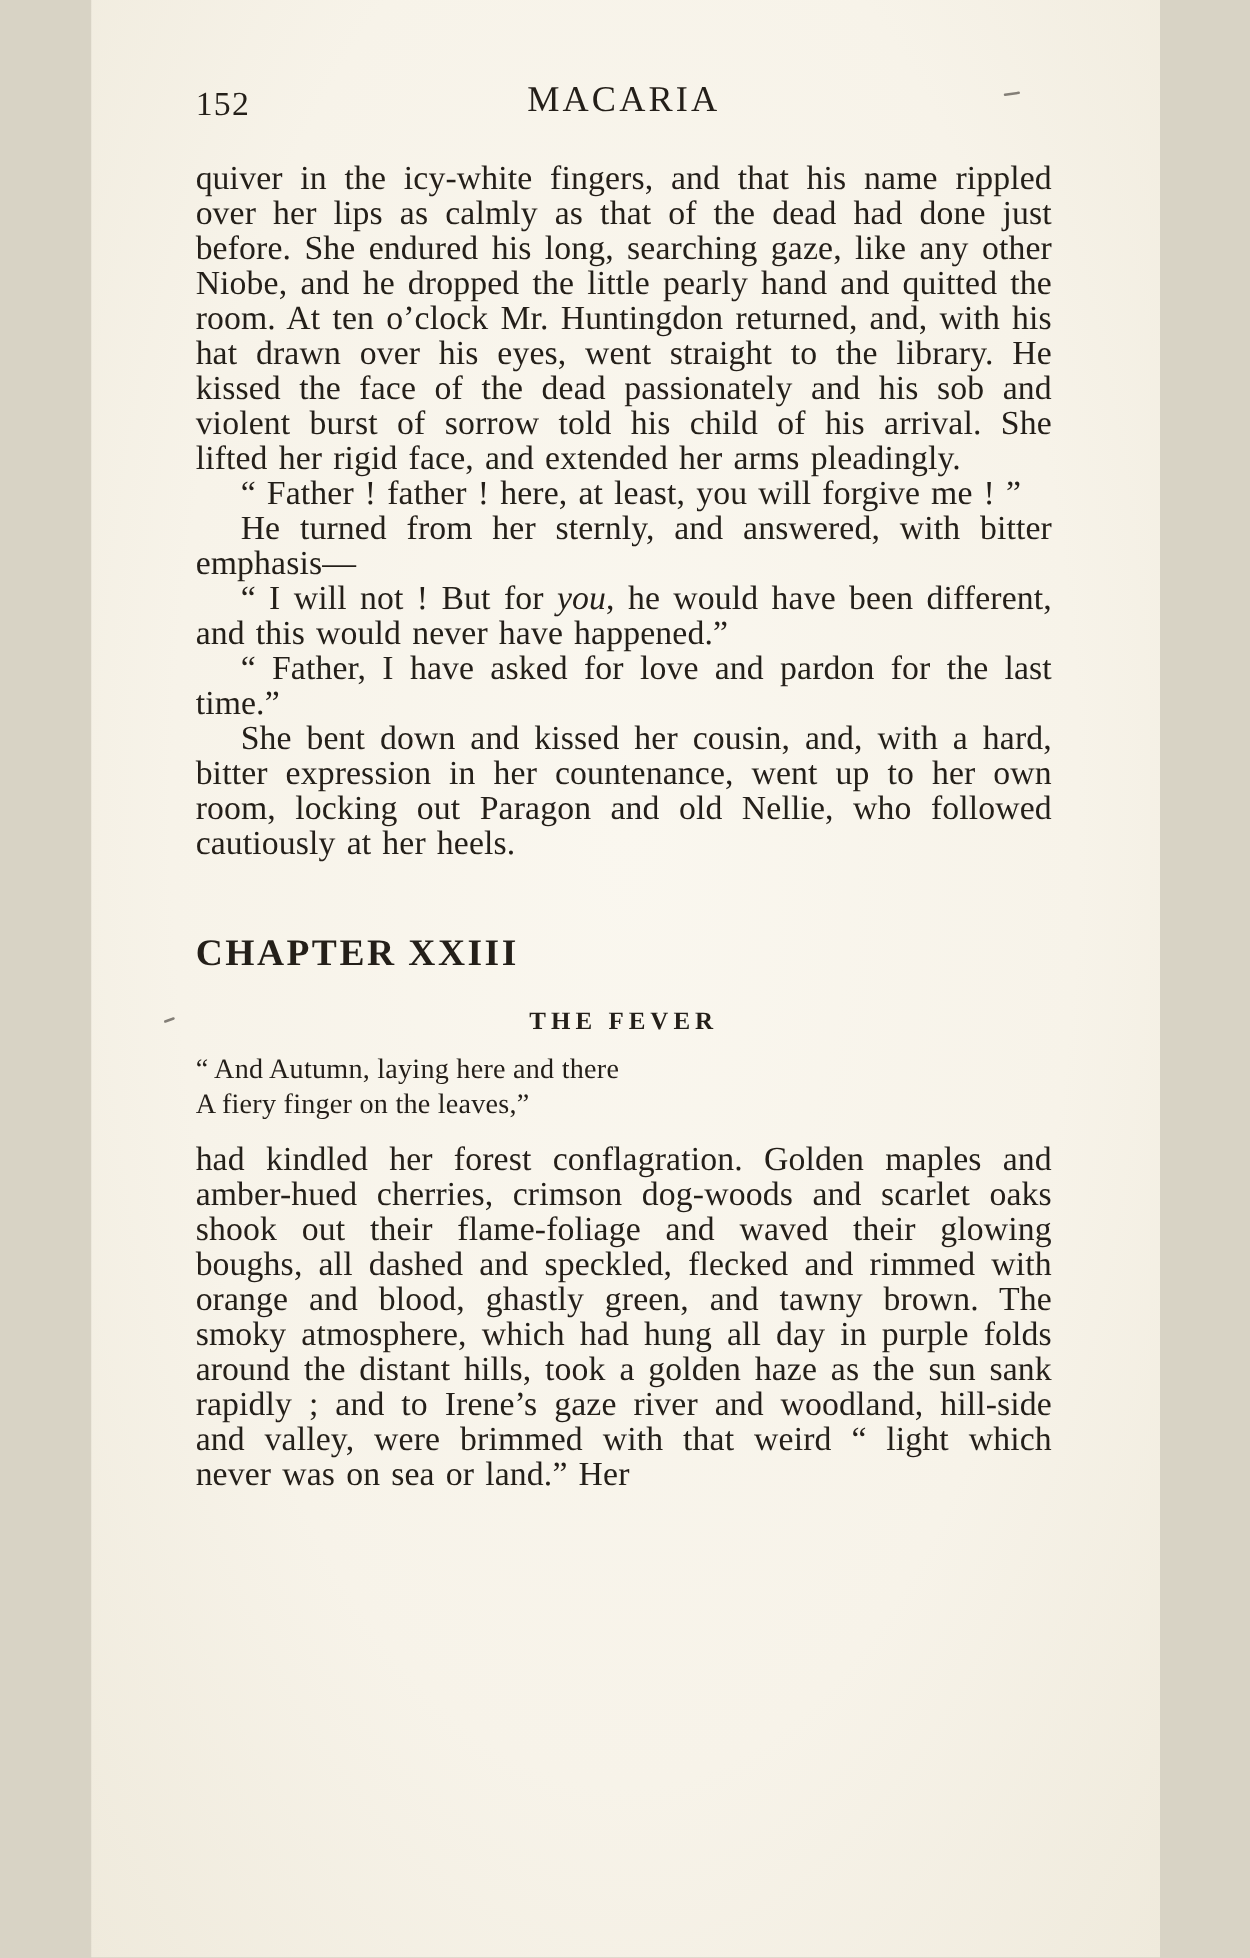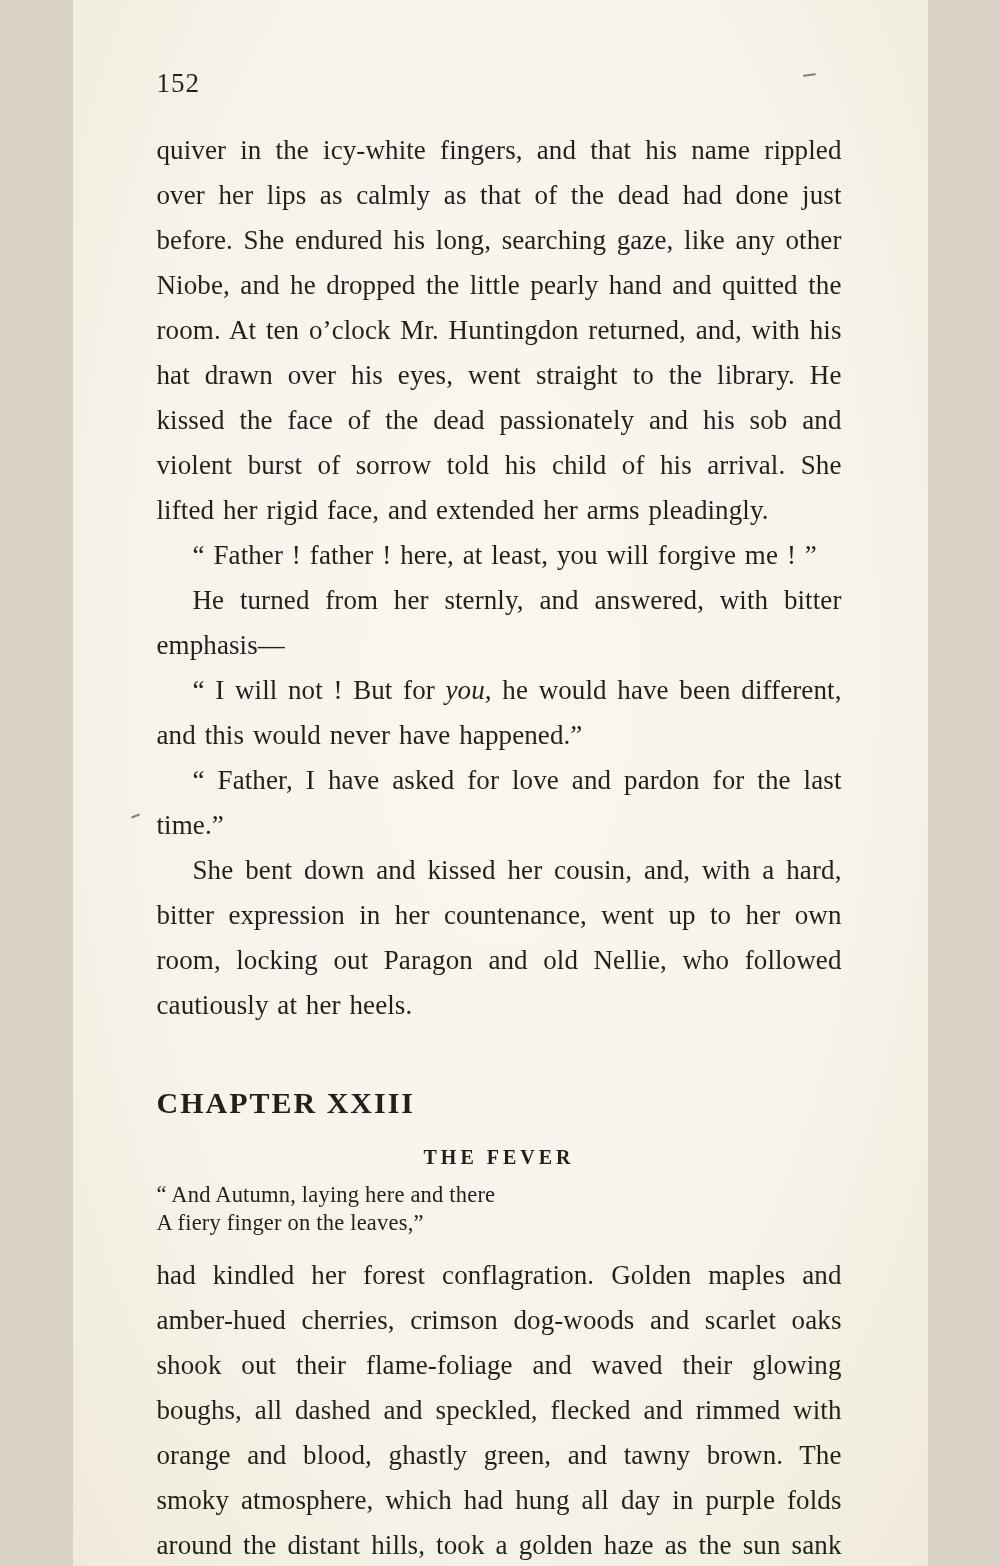--- a/index.html
+++ b/index.html
@@ -43,21 +43,21 @@
     font-size: 29px;
     letter-spacing: 2.5px;
   }
   
   .text-block {
     text-align: justify;
   }
   .para {
     margin: 0;
     font-size: 27px;
-    line-height: 45px;
+    line-height: 28px;
     text-indent: 36px;
     letter-spacing: 0.1px;
     word-spacing: 2px;
   }
   .no-indent { text-indent: 0; }
   .para em { font-style: italic; }
   .smallcaps {
     font-variant: small-caps;
     letter-spacing: 1.5px;
   }
@@ -107,20 +107,21 @@
     transform: rotate(-20deg);
   }
 </style>
 </head>
 <body>
 
 <div class="page">
 
   <header class="page-header">
     <span class="page-number">152</span>
+    <span class="running-title">MACARIA</span>
   </header>
 
   <span class="scan-mark scan-mark-top"></span>
   <span class="scan-mark scan-mark-left"></span>
 
   <main class="text-block">
 
     <p class="para no-indent">quiver in the icy-white fingers, and that his name rippled over her lips as calmly as that of the dead had done just before.  She endured his long, searching gaze, like any other Niobe, and he dropped the little pearly hand and quitted the room.   At ten o’clock Mr. Huntingdon returned, and, with his hat drawn over his eyes, went straight to the library.  He kissed the face of the dead passionately and his sob and violent burst of sorrow told his child of his arrival.  She lifted her rigid face, and extended her arms pleadingly.</p>
 
     <p class="para">“ Father ! father ! here, at least, you will forgive me ! ”</p>

